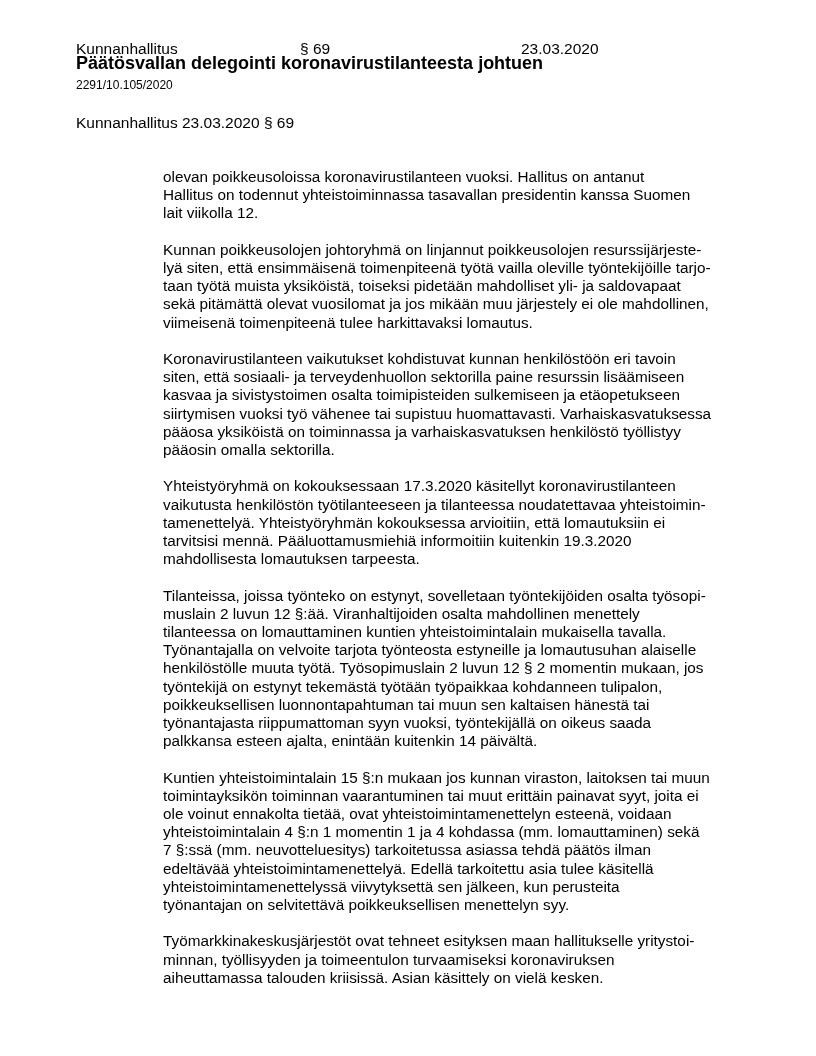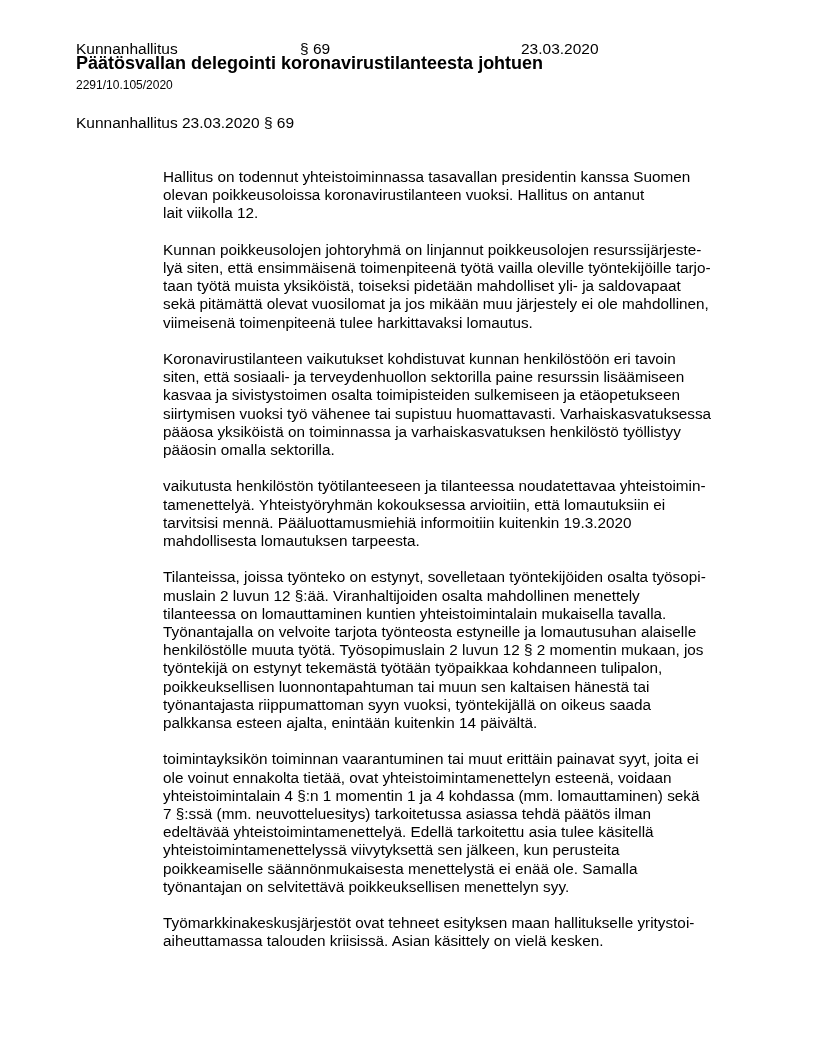--- a/index.html
+++ b/index.html
@@ -79,63 +79,65 @@
   <span class="h-sec">§ 69</span>
   <span class="h-date">23.03.2020</span>
 </div>
 
 <div class="title">Päätösvallan delegointi koronavirustilanteesta johtuen</div>
 <div class="ref">2291/10.105/2020</div>
 <div class="meeting">Kunnanhallitus 23.03.2020 § 69</div>
 
 <div class="body-text" id="body-text">
     <div class="para">
+      <span class="line">olevan poikkeusoloissa koronavirustilanteen vuoksi. Hallitus on antanut</span>
       <span class="line">Hallitus on todennut yhteistoiminnassa tasavallan presidentin kanssa Suomen</span>
-      <span class="line">olevan poikkeusoloissa koronavirustilanteen vuoksi. Hallitus on antanut</span>
       <span class="line">lait viikolla 12.</span>
     </div>
     <div class="para">
       <span class="line">Kunnan poikkeusolojen johtoryhmä on linjannut poikkeusolojen resurssijärjeste-</span>
       <span class="line">lyä siten, että ensimmäisenä toimenpiteenä työtä vailla oleville työntekijöille tarjo-</span>
       <span class="line">taan työtä muista yksiköistä, toiseksi pidetään mahdolliset yli- ja saldovapaat</span>
       <span class="line">sekä pitämättä olevat vuosilomat ja jos mikään muu järjestely ei ole mahdollinen,</span>
       <span class="line">viimeisenä toimenpiteenä tulee harkittavaksi lomautus.</span>
     </div>
     <div class="para">
       <span class="line">Koronavirustilanteen vaikutukset kohdistuvat kunnan henkilöstöön eri tavoin</span>
       <span class="line">siten, että sosiaali- ja terveydenhuollon sektorilla paine resurssin lisäämiseen</span>
       <span class="line">kasvaa ja sivistystoimen osalta toimipisteiden sulkemiseen ja etäopetukseen</span>
       <span class="line">siirtymisen vuoksi työ vähenee tai supistuu huomattavasti. Varhaiskasvatuksessa</span>
       <span class="line">pääosa yksiköistä on toiminnassa ja varhaiskasvatuksen henkilöstö työllistyy</span>
       <span class="line">pääosin omalla sektorilla.</span>
     </div>
     <div class="para">
+      <span class="line">Yhteistyöryhmä on kokouksessaan 17.3.2020 käsitellyt koronavirustilanteen</span>
       <span class="line">vaikutusta henkilöstön työtilanteeseen ja tilanteessa noudatettavaa yhteistoimin-</span>
       <span class="line">tamenettelyä. Yhteistyöryhmän kokouksessa arvioitiin, että lomautuksiin ei</span>
       <span class="line">tarvitsisi mennä. Pääluottamusmiehiä informoitiin kuitenkin 19.3.2020</span>
       <span class="line">mahdollisesta lomautuksen tarpeesta.</span>
     </div>
     <div class="para">
       <span class="line">Tilanteissa, joissa työnteko on estynyt, sovelletaan työntekijöiden osalta työsopi-</span>
       <span class="line">muslain 2 luvun 12 §:ää. Viranhaltijoiden osalta mahdollinen menettely</span>
       <span class="line">tilanteessa on lomauttaminen kuntien yhteistoimintalain mukaisella tavalla.</span>
       <span class="line">Työnantajalla on velvoite tarjota työnteosta estyneille ja lomautusuhan alaiselle</span>
       <span class="line">henkilöstölle muuta työtä. Työsopimuslain 2 luvun 12 § 2 momentin mukaan, jos</span>
       <span class="line">työntekijä on estynyt tekemästä työtään työpaikkaa kohdanneen tulipalon,</span>
       <span class="line">poikkeuksellisen luonnontapahtuman tai muun sen kaltaisen hänestä tai</span>
       <span class="line">työnantajasta riippumattoman syyn vuoksi, työntekijällä on oikeus saada</span>
       <span class="line">palkkansa esteen ajalta, enintään kuitenkin 14 päivältä.</span>
     </div>
     <div class="para">
+      <span class="line">Kuntien yhteistoimintalain 15 §:n mukaan jos kunnan viraston, laitoksen tai muun</span>
       <span class="line">toimintayksikön toiminnan vaarantuminen tai muut erittäin painavat syyt, joita ei</span>
       <span class="line">ole voinut ennakolta tietää, ovat yhteistoimintamenettelyn esteenä, voidaan</span>
       <span class="line">yhteistoimintalain 4 §:n 1 momentin 1 ja 4 kohdassa (mm. lomauttaminen) sekä</span>
       <span class="line">7 §:ssä (mm. neuvotteluesitys) tarkoitetussa asiassa tehdä päätös ilman</span>
       <span class="line">edeltävää yhteistoimintamenettelyä. Edellä  tarkoitettu asia tulee käsitellä</span>
       <span class="line">yhteistoimintamenettelyssä viivytyksettä sen jälkeen, kun perusteita</span>
-      <span class="line">poikkeamiselle säännönmukaisesta menettelystä ei enää ole. Samalla</span>
       <span class="line">työnantajan on selvitettävä poikkeuksellisen menettelyn syy.</span>
     </div>
     <div class="para">
       <span class="line">Työmarkkinakeskusjärjestöt ovat tehneet esityksen maan hallitukselle yritystoi-</span>
+      <span class="line">minnan, työllisyyden ja toimeentulon turvaamiseksi koronaviruksen</span>
       <span class="line">aiheuttamassa talouden kriisissä. Asian käsittely on vielä kesken.</span>
     </div>
   </div>
 
 </body></html>

